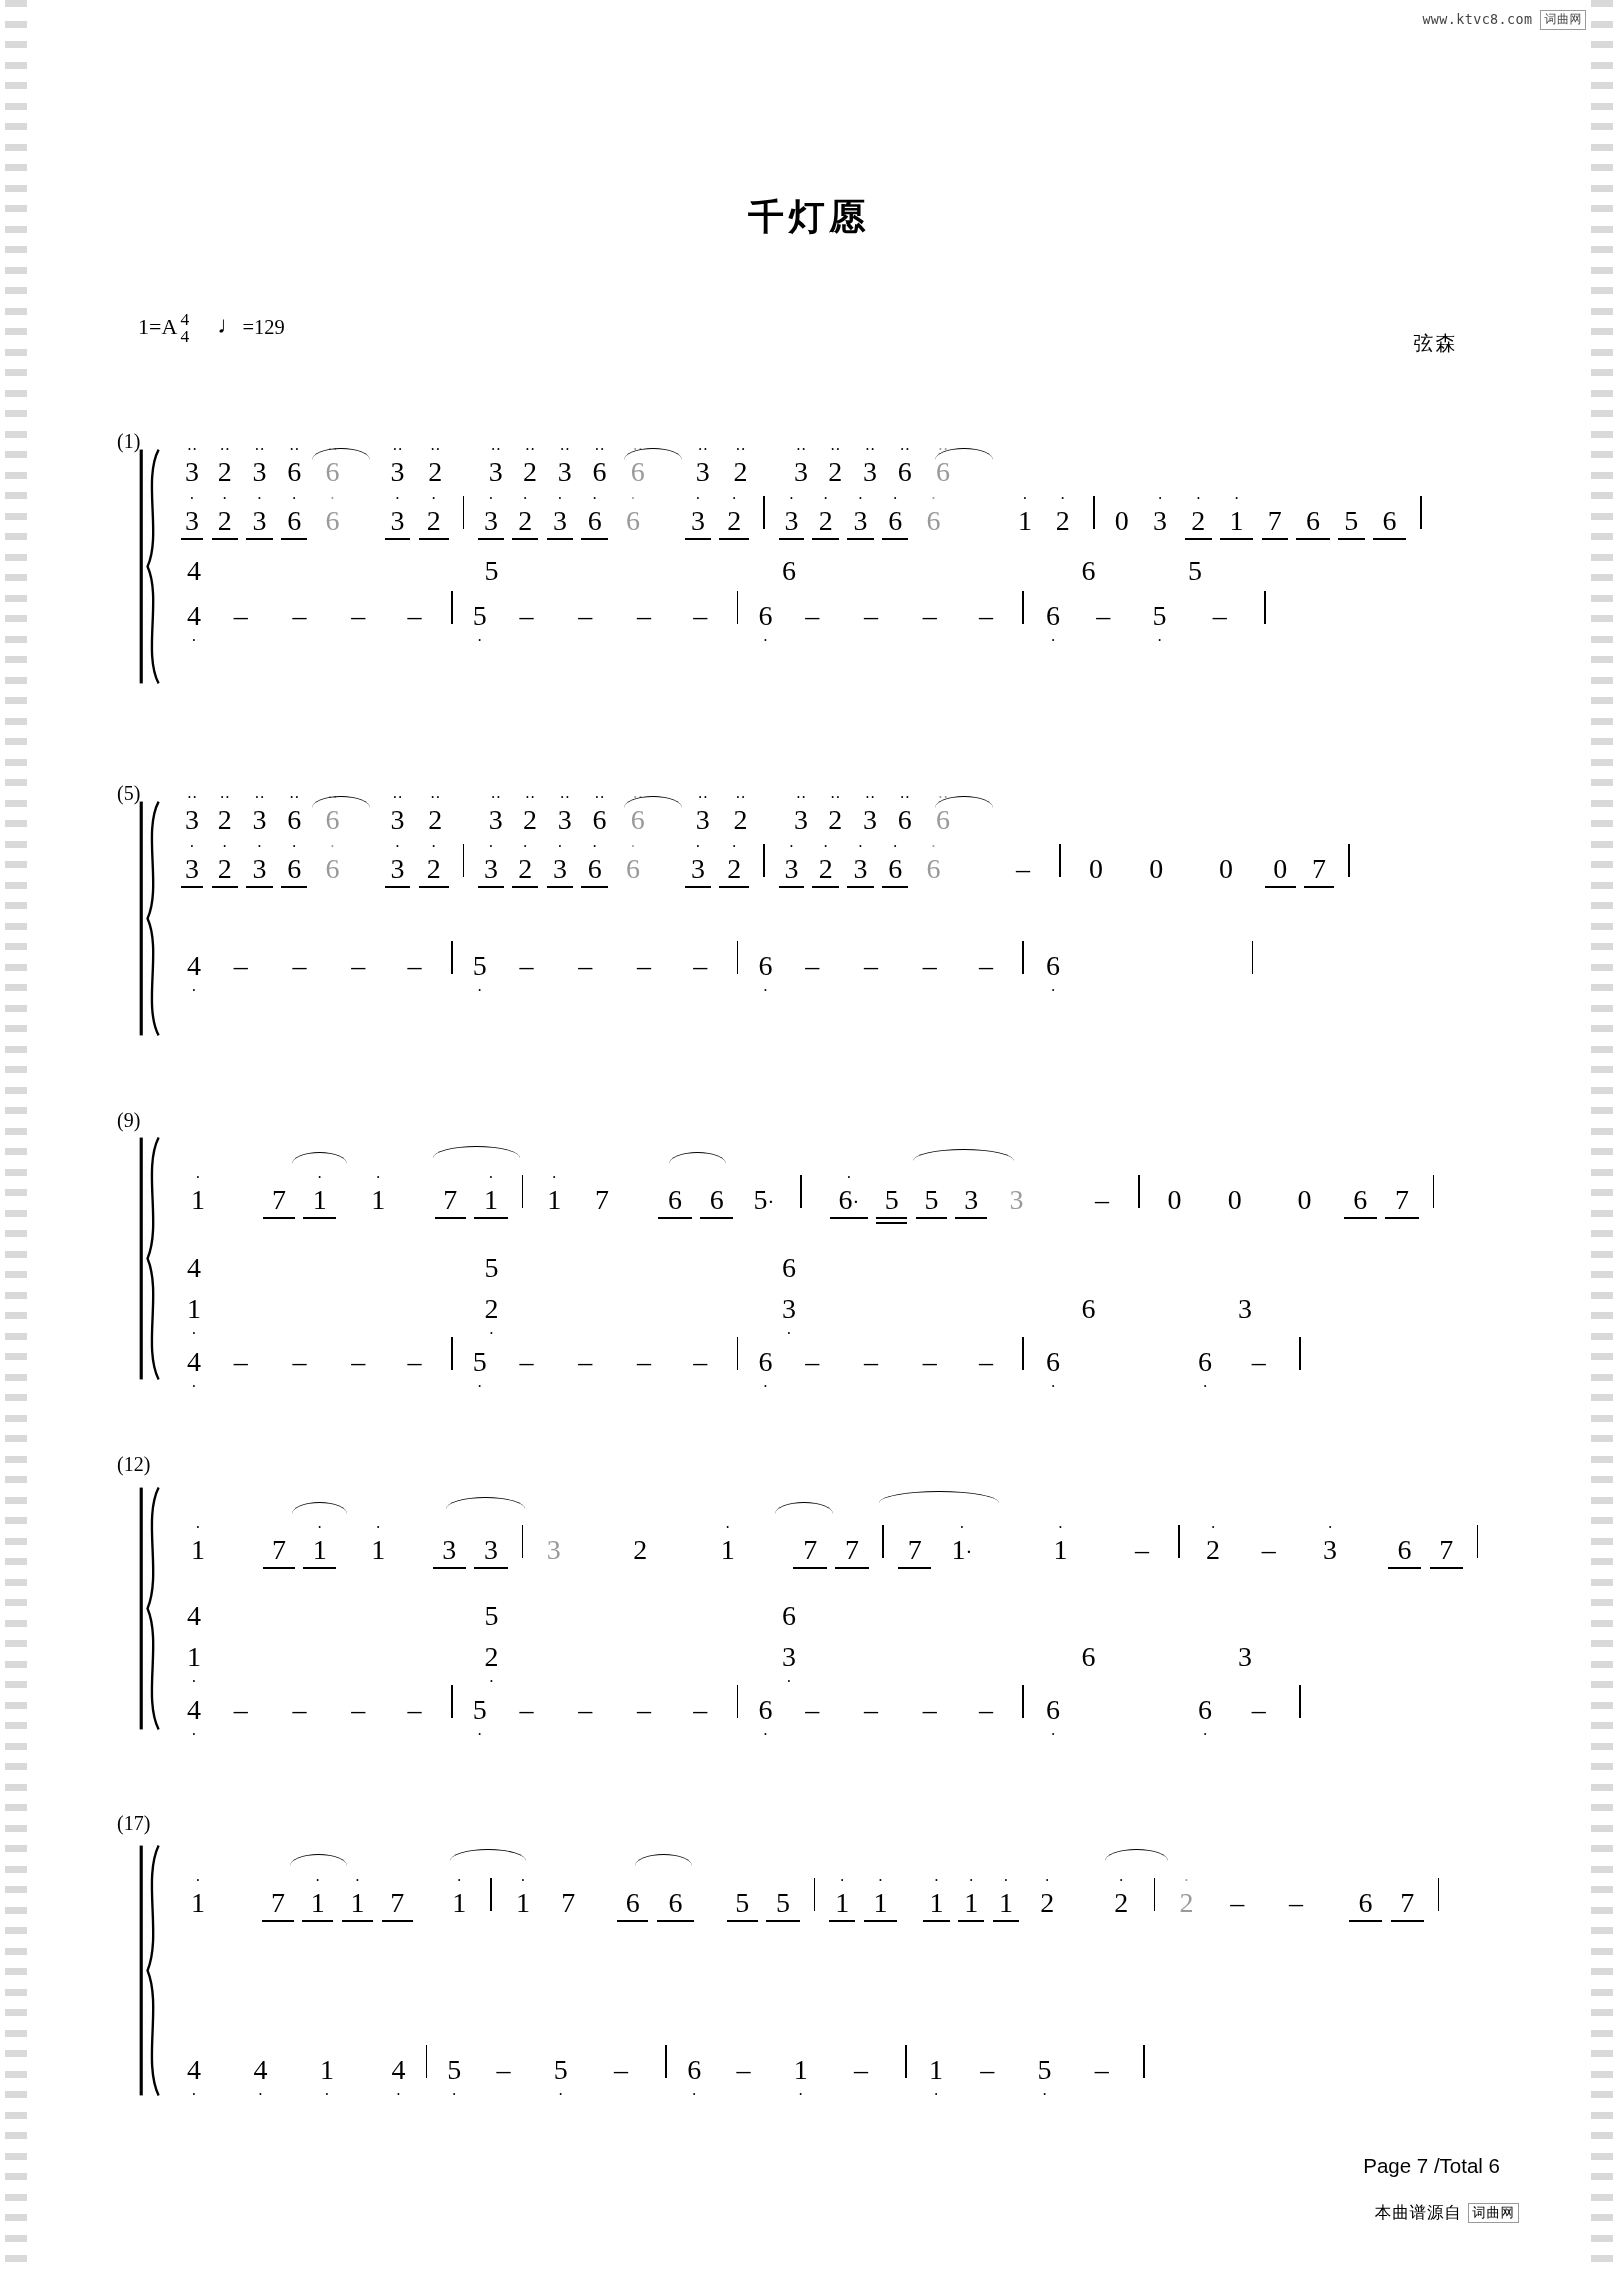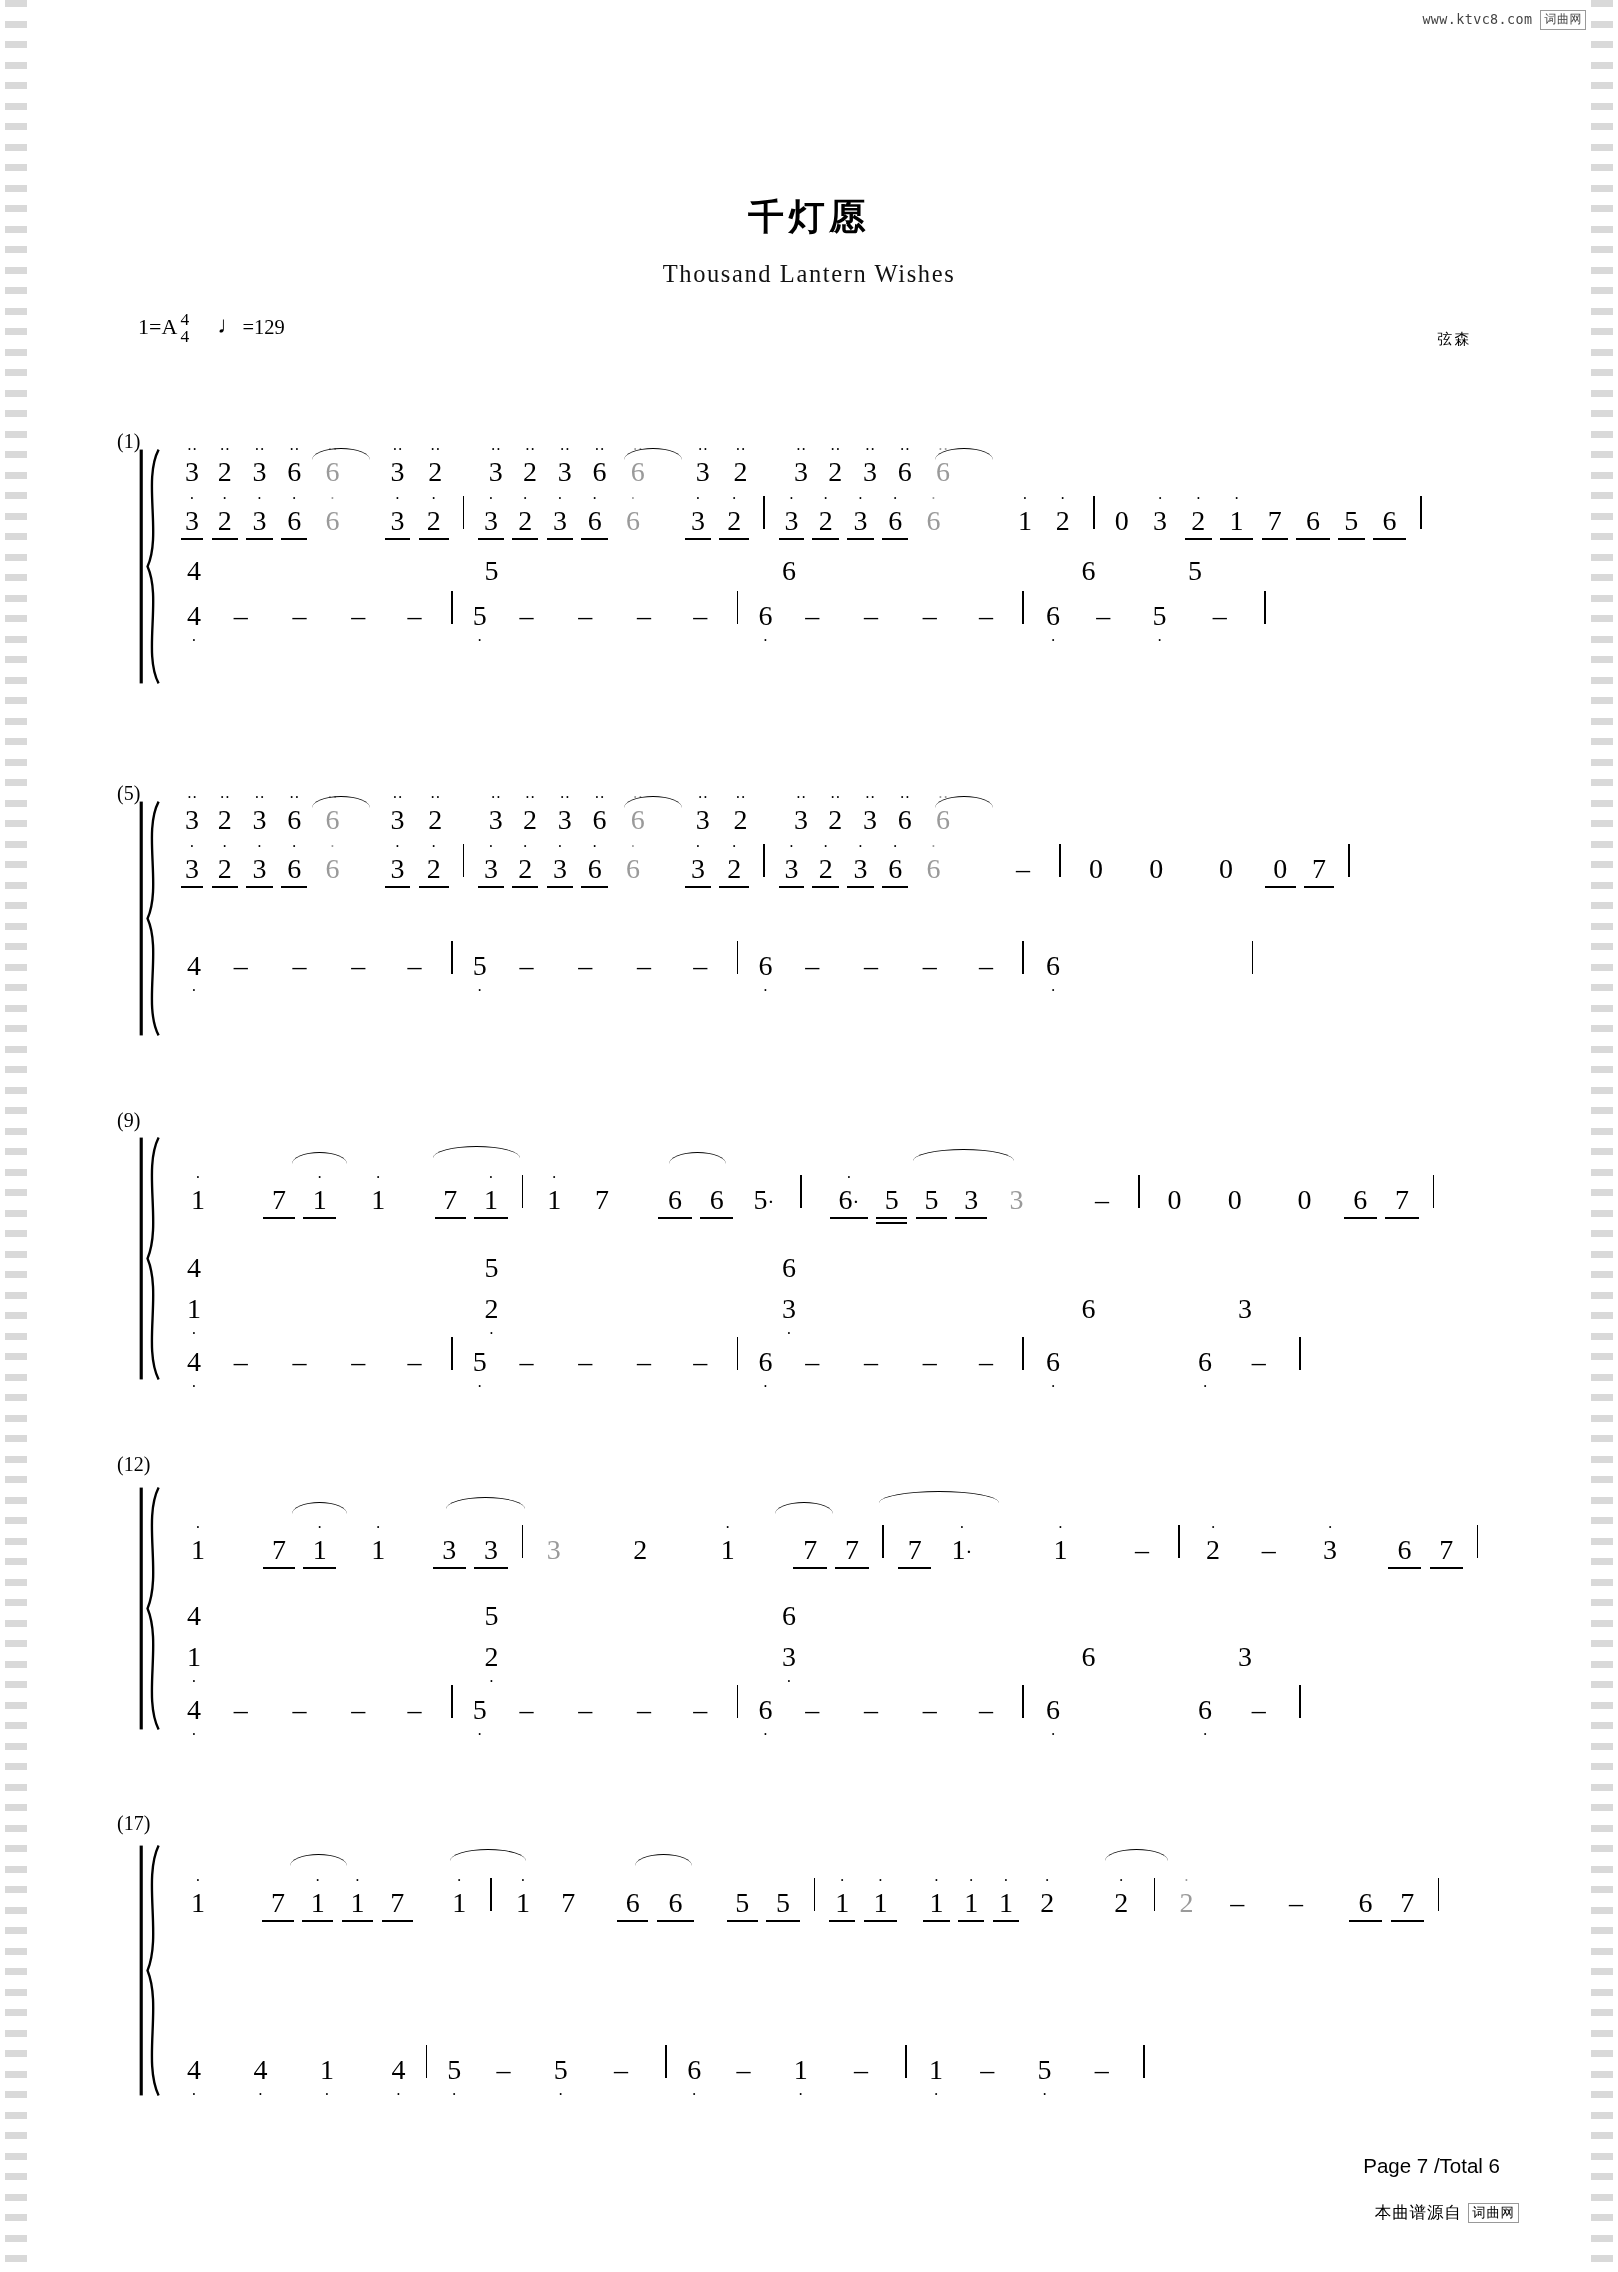--- a/index.html
+++ b/index.html
@@ -60,22 +60,22 @@
   }
   .meta-left .keysig{display:flex;align-items:center;}
   .frac{
     display:inline-flex;flex-direction:column;align-items:center;
     line-height:1;font-size:17.4px;margin-left:2.4px;position:relative;top:0.8px;
   }
   .frac span{display:block;padding:0 0.8px;}
   .tempo{display:flex;align-items:center;gap:1.6px;font-size:20.5px;margin-left:17.4px;}
   .noteglyph{font-size:24px;position:relative;top:-1.6px;}
   .composer{
-    position:absolute;right:146px;top:330px;
-    font-size:15px;letter-spacing:2.4px;margin-left:8px;
+    position:absolute;right:160px;top:330px;
+    font-size:20px;letter-spacing:2.4px;margin-left:8px;
   }
 
   
   .system{position:absolute;left:0;right:0;}
   .sysnum{
     position:absolute;left:117px;
     font-size:20px;font-family:"Liberation Serif", serif;
   }
   .brace{
     position:absolute;
@@ -146,21 +146,20 @@
 
   <div class="edge left"></div>
   <div class="edge right"></div>
 
   <div class="watermark-top">
     <span>www.ktvc8.com</span>
     <span class="cn">词曲网</span>
   </div>
 
   <div class="title">千灯愿</div>
-  <div class="subtitle">Thousand Lantern Wishes</div>
 
   <div class="meta-left">
     <span class="keysig">
       <span>1=A</span>
       <span class="frac">
         <span>4</span>
         <span>4</span>
       </span>
     </span>
     <span class="tempo">

